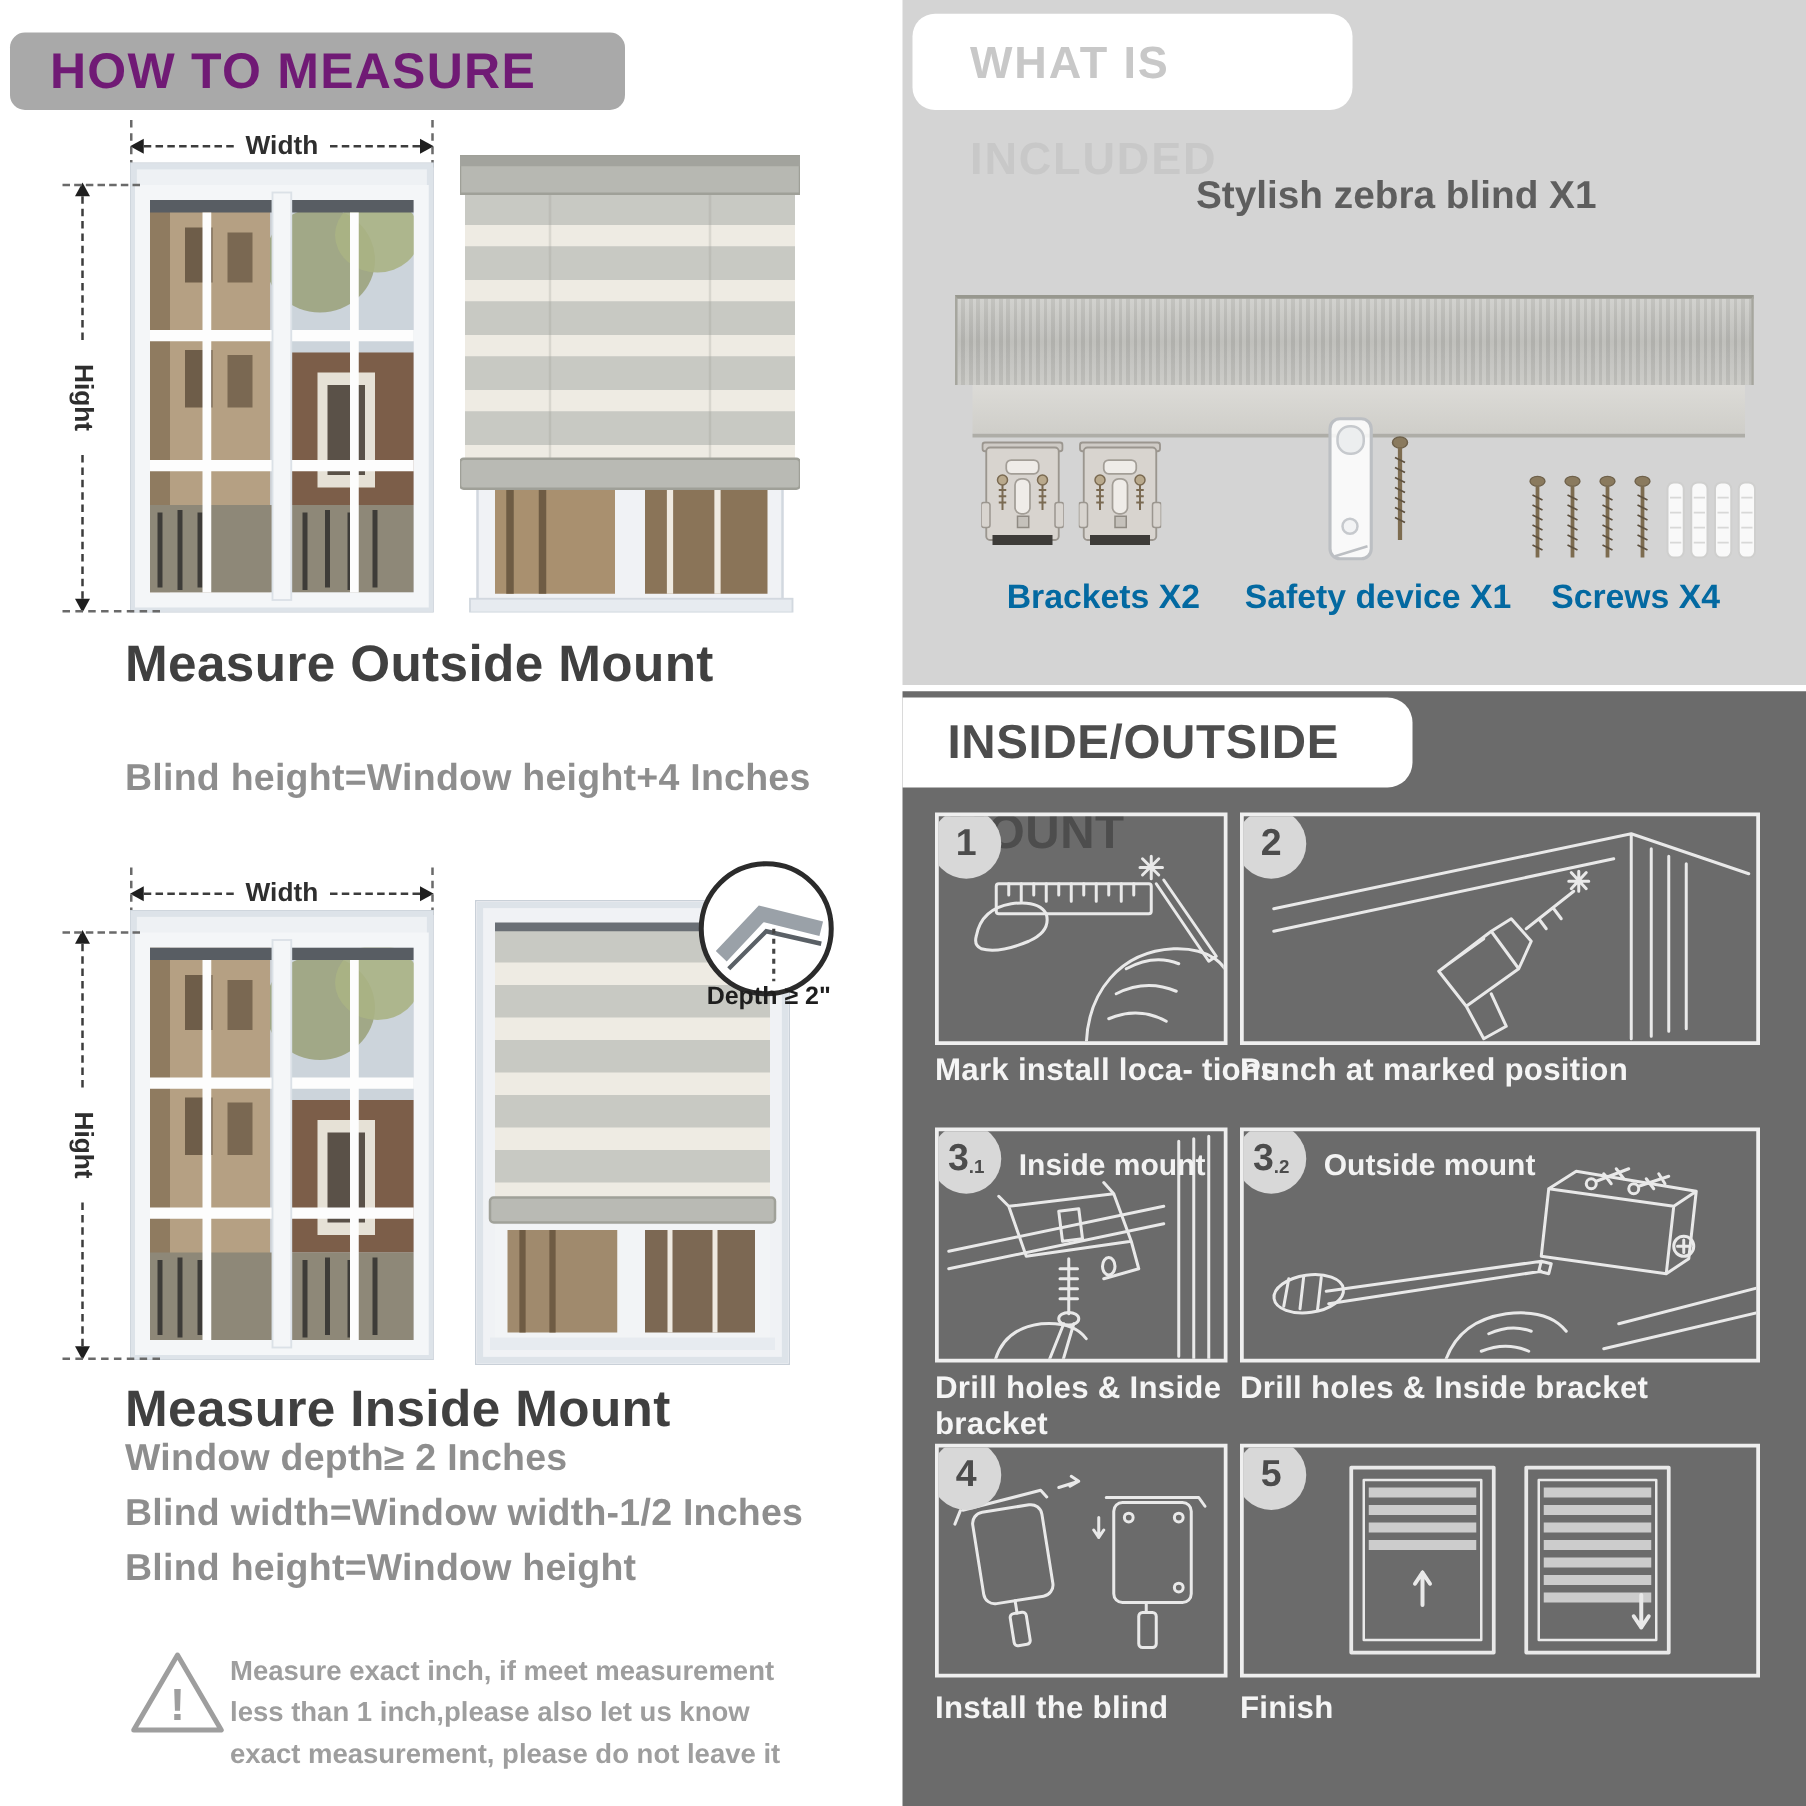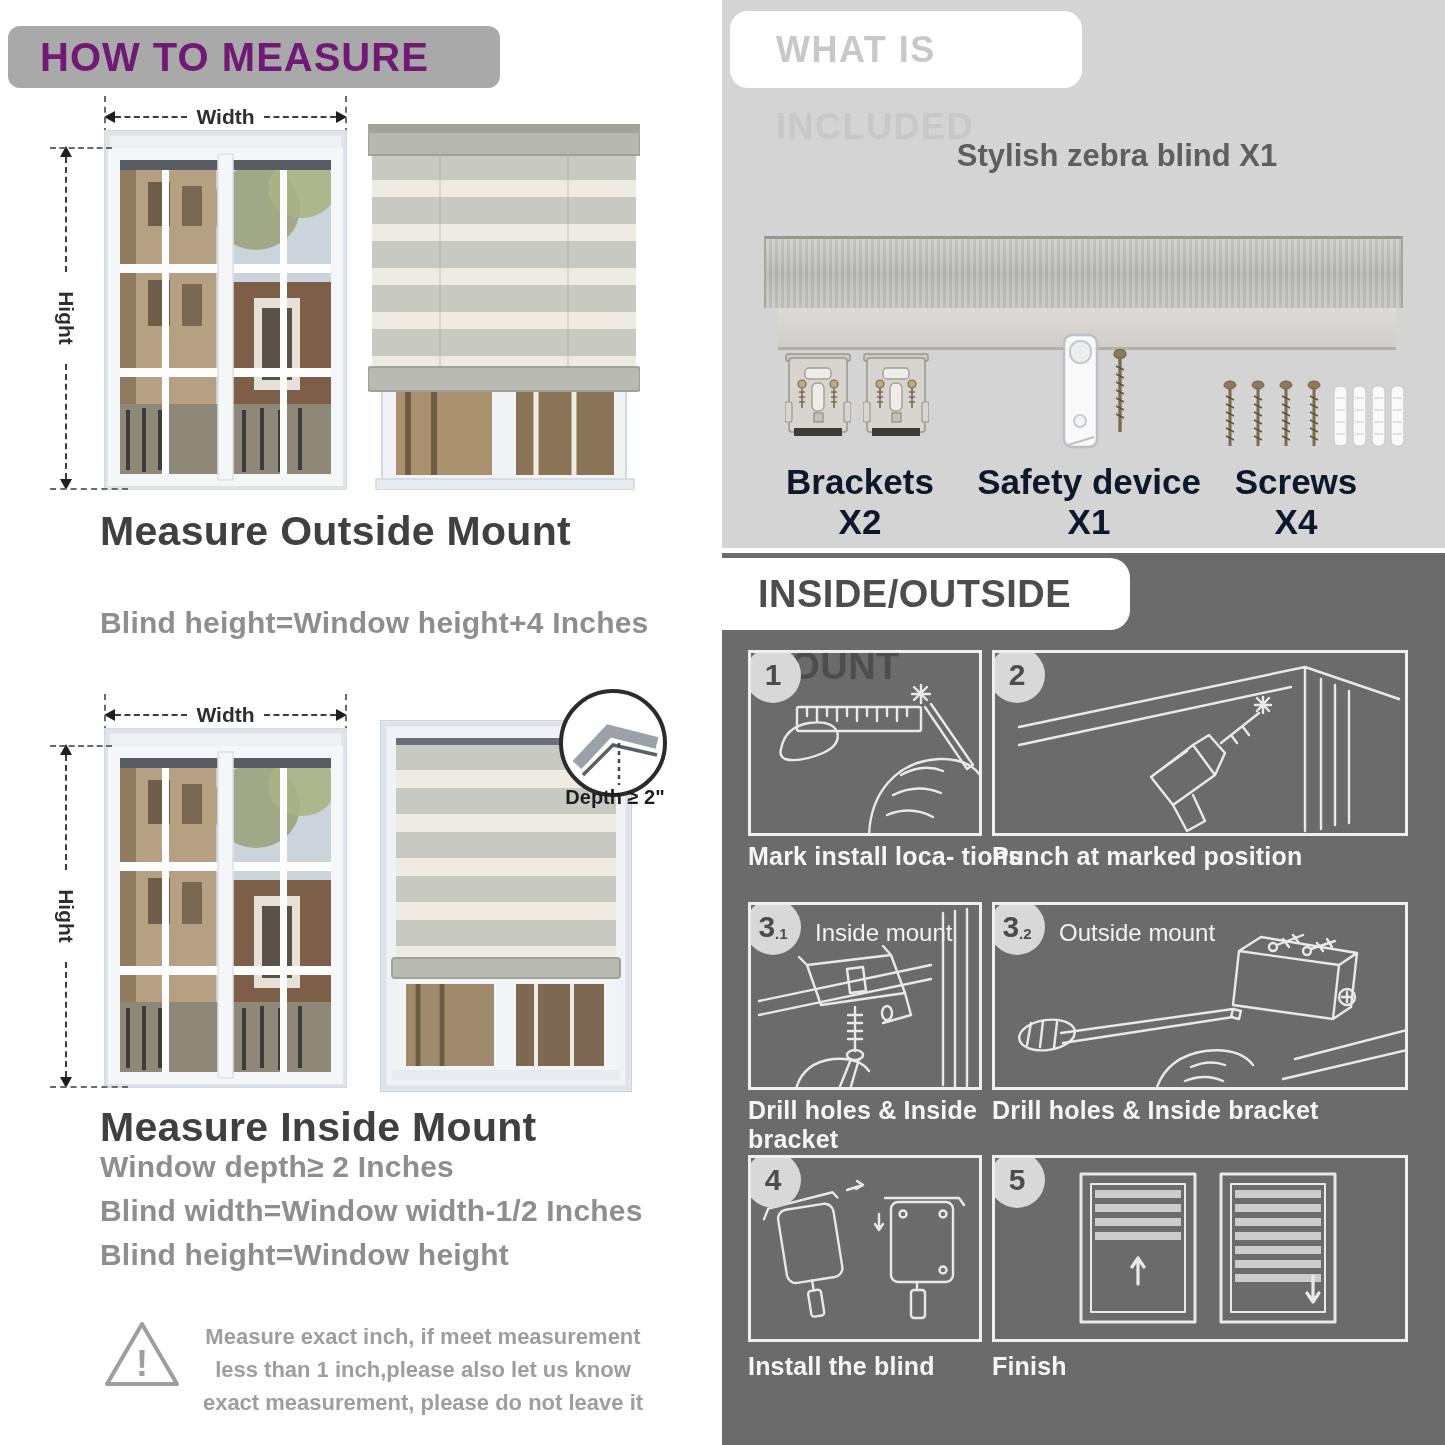--- a/index.html
+++ b/index.html
@@ -22,48 +22,48 @@
   .harrow .lbl{margin:0 9px;font-size:21px;font-weight:bold;color:#2e2e2e;}
   .varrow{display:flex;flex-direction:column;align-items:center;width:24px;}
   .varrow .dash{flex:1;width:0;border-left:2px dashed #3c3c3c;}
   .ah-u{width:0;height:0;border-left:6px solid transparent;border-right:6px solid transparent;border-bottom:11px solid #1f1f1f;}
   .ah-d{width:0;height:0;border-left:6px solid transparent;border-right:6px solid transparent;border-top:11px solid #1f1f1f;}
   .varrow .lbl{transform:rotate(90deg);white-space:nowrap;font-size:21px;font-weight:bold;color:#2e2e2e;margin:34px 0;}
   .tickv{border-left:2px dashed #6a6a6a;width:0;}
   .tickh{border-top:2px dashed #6a6a6a;height:0;}
 
   .depthlbl{font-size:20px;font-weight:bold;color:#1e1e1e;}
-  .warntext{width:478px;font-size:22px;font-weight:bold;color:#9e9e9e;line-height:33px;text-align:center;}
+  .warntext{width:478px;font-size:22px;font-weight:bold;color:#9e9e9e;line-height:33px;}
 
   
   .inc-bg{left:722px;top:0;width:723px;height:548px;background:#d4d4d4;}
   .inc-box{left:730px;top:11px;width:352px;height:77px;background:#ffffff;border-radius:18px;
            color:#c8c8c8;font-size:36px;font-weight:bold;line-height:77px;padding-left:46px;
            letter-spacing:1.5px;box-sizing:border-box;}
   .prodlbl{left:722px;top:138px;width:790px;text-align:center;font-size:31px;font-weight:bold;color:#5e5e5e;}
   .headrail-main{left:764px;top:236px;width:639px;height:72px;
       background:repeating-linear-gradient(90deg,rgba(255,255,255,.10) 0 3px,rgba(0,0,0,.05) 3px 6px),
                  linear-gradient(180deg,#cdcdc9,#b9b9b5 50%,#c7c7c3);
       border-top:3px solid #98988f;border-left:2px solid #a6a69e;border-right:2px solid #a6a69e;box-sizing:border-box;}
   .headrail-under{left:778px;top:308px;width:618px;height:42px;
       background:linear-gradient(180deg,#dcdbd7,#cfcec9);border-bottom:3px solid #aeada7;box-sizing:border-box;}
-  .itemlbl{font-size:35px;font-weight:bold;color:#0f172a;text-align:center;}
+  .itemlbl{font-size:27px;font-weight:bold;color:#0369a1;text-align:right;}
 
   .divider{left:722px;top:548px;width:723px;height:5px;background:#ffffff;}
   .mount-bg{left:722px;top:553px;width:723px;height:892px;background:#6b6b6b;}
   .mount-box{left:722px;top:558px;width:408px;height:72px;background:#ffffff;border-radius:0 20px 20px 0;
              color:#4d4d4d;font-size:38px;font-weight:bold;line-height:72px;padding-left:36px;
              letter-spacing:.5px;box-sizing:border-box;}
 
   .panel{position:absolute;border:3px solid #efefef;box-sizing:border-box;overflow:hidden;}
   .badge{position:absolute;left:-6px;top:-6px;width:56px;height:56px;border-radius:50%;background:#d8d8d8;
          color:#4c4c4c;display:flex;align-items:center;justify-content:center;font-weight:bold;}
   .badge .bn{font-size:30px;}
   .badge .bs{font-size:15px;margin-top:12px;}
-  .plabel{position:absolute;left:64px;top:14px;font-size:24px;font-weight:normal;color:#f2f2f2;}
+  .plabel{position:absolute;left:64px;top:14px;font-size:24px;font-weight:bold;color:#f2f2f2;}
   .cap{position:absolute;font-size:25px;font-weight:bold;color:#f5f5f5;letter-spacing:.2px;}
 
   .lineart{stroke:#e9e9e9;stroke-width:2.4;fill:none;stroke-linecap:round;stroke-linejoin:round;}
 </style>
 </head>
 <body>
 
 <div class="page">
 
   <svg width="0" height="0" style="position:absolute">

